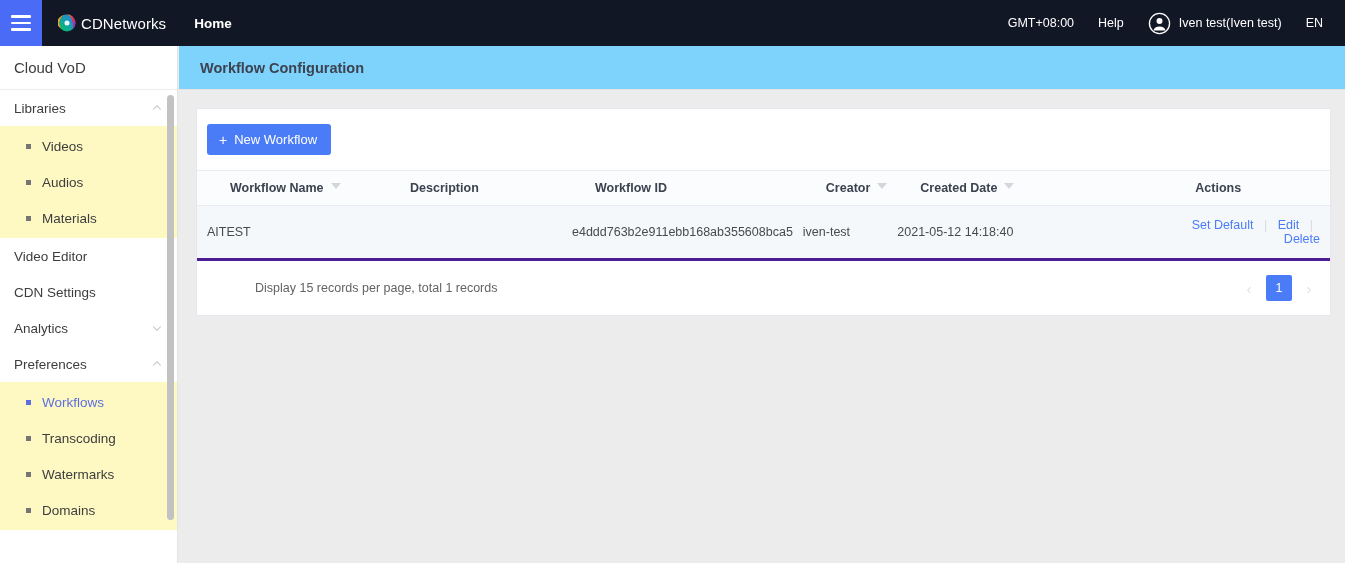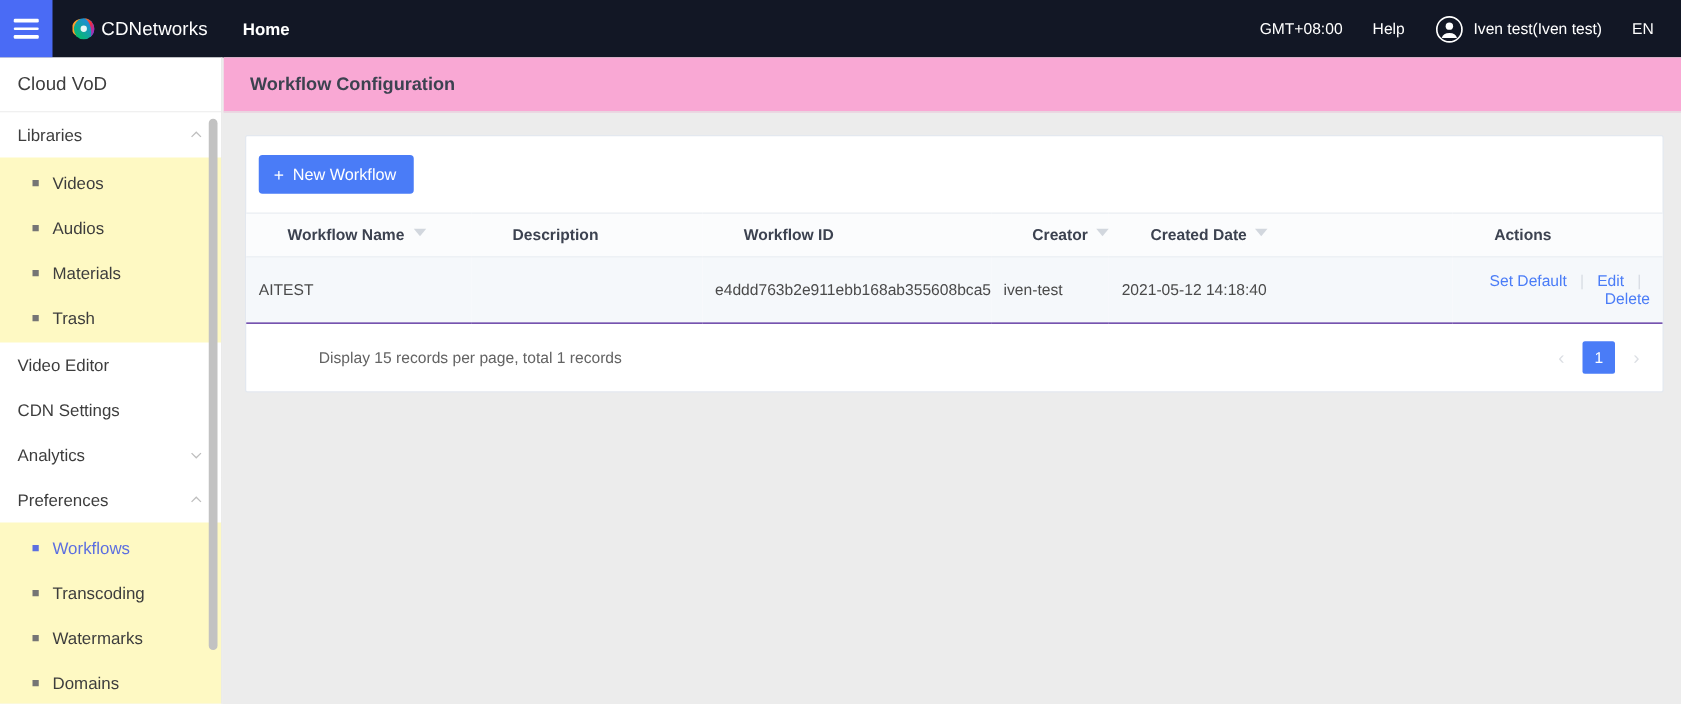--- a/index.html
+++ b/index.html
@@ -69,21 +69,21 @@
     font-size: 13.5px; color: #3d3d3d; cursor: pointer;
   }
   .sb-scrollbar {
     position: absolute; left: 167px; top: 49px; width: 7px; height: 425px;
     background: #c2c2c2; border-radius: 4px; cursor: pointer;
   }
 
   
   .content { position: absolute; top: 46px; left: 179px; width: 1166px; height: 517px; background: #ececec; }
   .page-header {
-    height: 44px; background: #f9a8d4; display: flex; align-items: center;
+    height: 44px; background: #7dd3fc; display: flex; align-items: center;
     padding-left: 21px; border-bottom: 1px solid #e4e4e4;
   }
   .page-title { font-size: 14.5px; font-weight: bold; color: #3c4250; }
 
   .card {
     margin: 18px 14px 0 17px; background: #ffffff;
     border: 1px solid #e3e8ef; border-radius: 2px;
   }
   .card-toolbar { padding: 15px 0 15px 10px; }
   .btn-primary {
@@ -100,21 +100,21 @@
     font-size: 12.5px; font-weight: bold; color: #3c4250;
     text-align: left; padding: 10px 0 10px 10px; white-space: nowrap;
   }
   .th-inner { display: flex; align-items: center; margin-left: 23px; }
   .sort-caret {
     width: 0; height: 0; margin-left: 7px; margin-top: -4px;
     border-left: 5px solid transparent; border-right: 5px solid transparent;
     border-top: 6px solid #d2d7de; cursor: pointer;
   }
   tbody td {
-    background: #f5f8fb; border-bottom: 1px solid #4c1d95;
+    background: #f5f8fb; border-bottom: 3px solid #4c1d95;
     font-size: 12.5px; color: #4a4a4a; padding: 12px 0 12px 10px;
   }
   .actions-cell { text-align: right; padding-right: 10px !important; }
   .link { color: #4a7cf7; cursor: pointer; font-size: 12.5px; }
   .sep { color: #d7dce3; margin: 0 7px; }
 
   .card-footer {
     display: flex; align-items: center; justify-content: space-between;
     padding: 14px 10px 14px 10px;
   }
@@ -195,24 +195,20 @@
           <span>Videos</span>
         </div>
         <div class="sub-item">
           <span class="bullet"></span>
           <span>Audios</span>
         </div>
         <div class="sub-item">
           <span class="bullet"></span>
           <span>Materials</span>
         </div>
-        <div class="sub-item">
-          <span class="bullet"></span>
-          <span>Trash</span>
-        </div>
       </div>
 
       <div class="menu-link">Video Editor</div>
       <div class="menu-link">CDN Settings</div>
 
       <div class="menu-group">
         <span class="label">Analytics</span>
         <svg class="chev" viewBox="0 0 16 16">
           <path d="M3 6 L8 11 L13 6" fill="none" stroke="#8a8a8a" stroke-width="1.4"></path>
         </svg>

